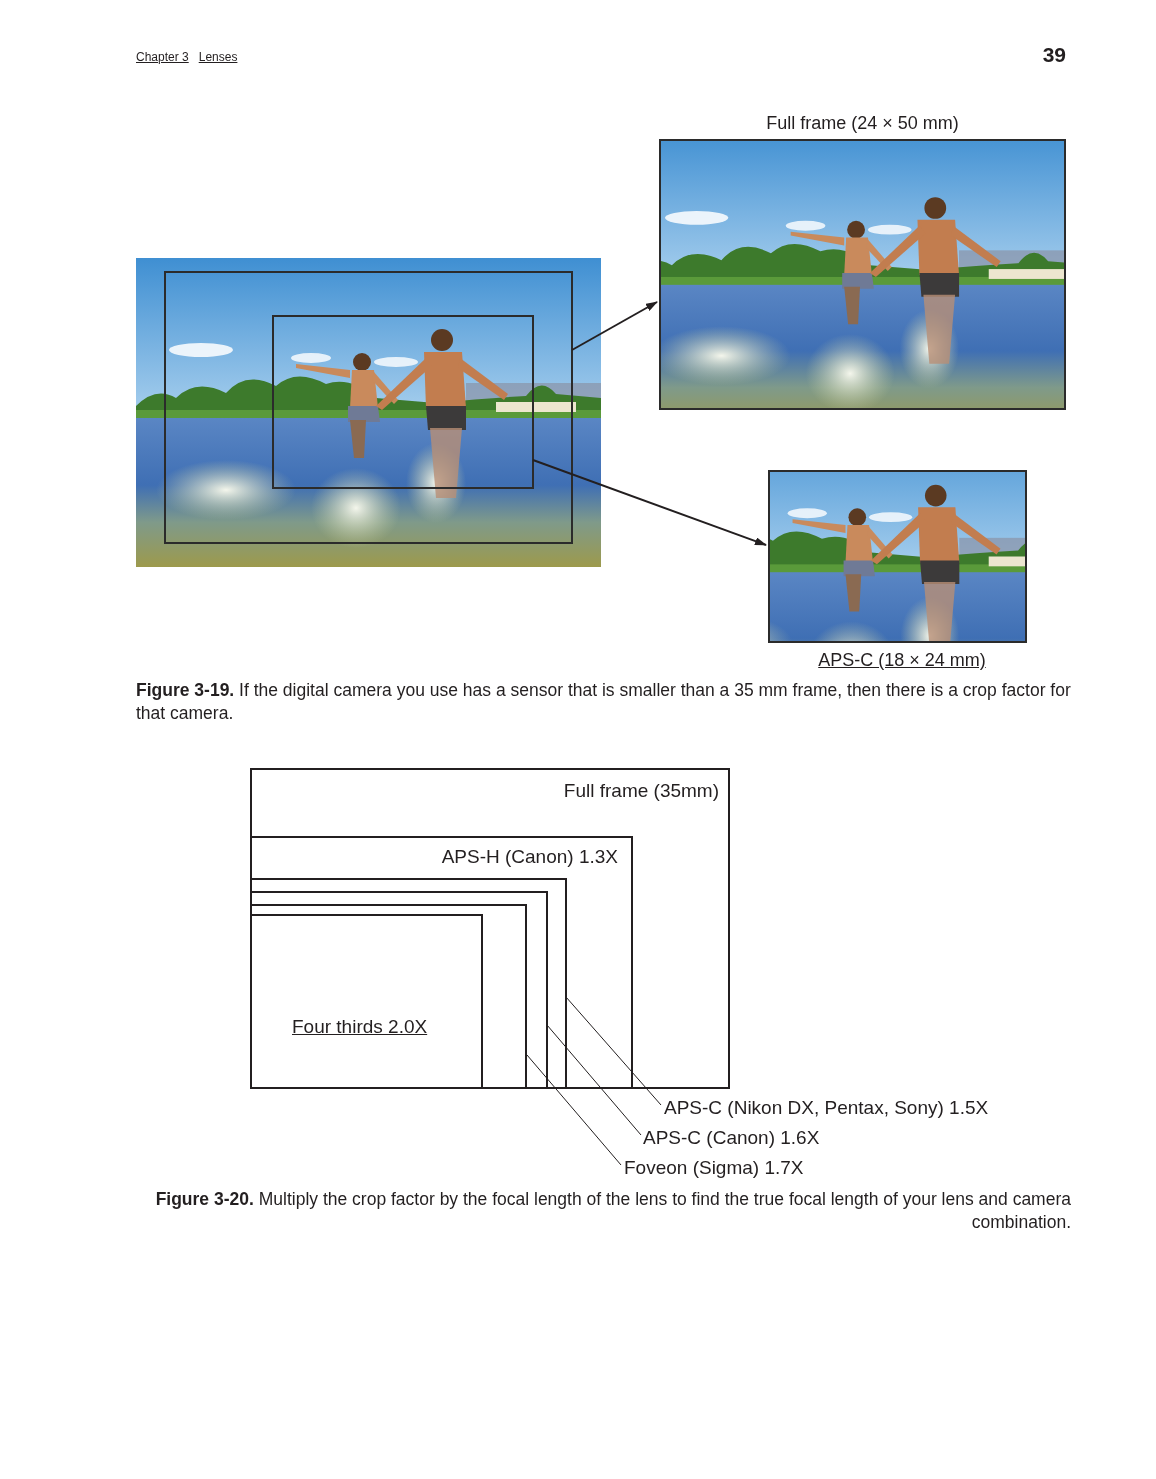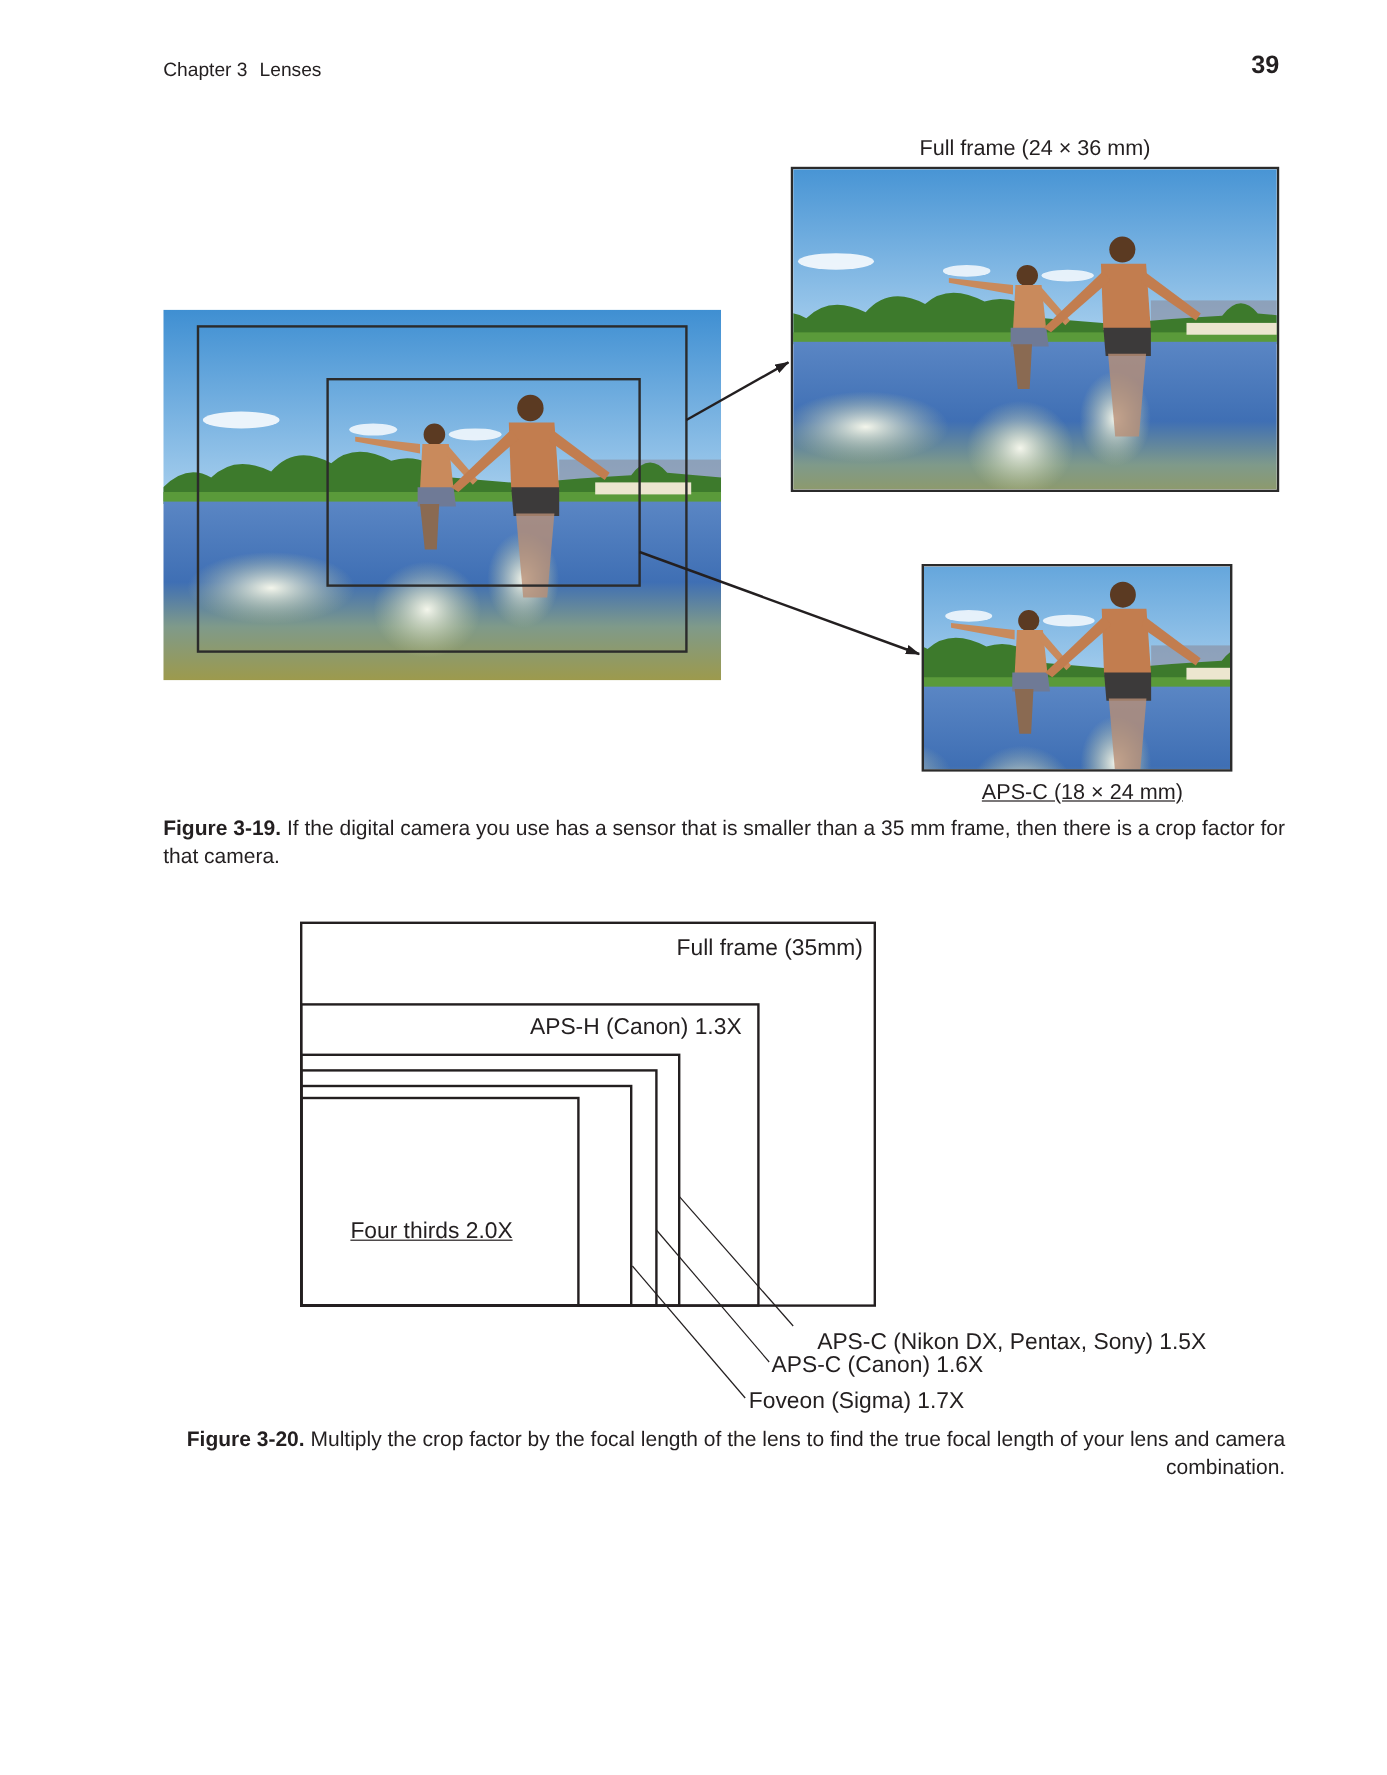--- a/index.html
+++ b/index.html
@@ -1,19 +1,19 @@
 <!DOCTYPE html>
 <html><head>
 <meta charset="utf-8">
 <style>
   html, body { margin:0; padding:0; background:#ffffff; }
   body { width:1156px; height:1479px; position:relative; overflow:hidden;
          font-family:"Liberation Sans", sans-serif; color:#231f20; }
   .abs { position:absolute; }
-  .running-head { left:136px; top:50px; font-size:16px; }
+  .running-head { left:136px; top:50px; font-size:12px;text-decoration:underline; }
   .running-head .sep { display:inline-block; width:10px; }
   .page-num { left:1000px; width:66px; text-align:right; top:43px; font-size:21px; font-weight:bold; }
   .cap-label { font-size:18px; white-space:nowrap; }
   .caption { left:136px; width:935px; font-size:17.5px; line-height:23px; }
   .caption b { font-weight:bold; }
   .photo { overflow:hidden; }
   .photo svg { display:block; }
   .framed { border:2px solid #2b2b2b; box-sizing:border-box; }
   .overlay { position:absolute; left:0; top:0; pointer-events:none; }
   .diag-label { font-size:19px; white-space:nowrap; }
@@ -88,21 +88,21 @@
 <svg class="abs" style="left:0; top:0;" width="1156" height="700">
   <defs>
     <marker id="arrowhead" markerWidth="12" markerHeight="8" refX="11" refY="4" orient="auto" markerUnits="userSpaceOnUse">
       <path d="M0,0 L12,4 L0,8 Z" fill="#231f20"></path>
     </marker>
   </defs>
   <line x1="572" y1="350" x2="657" y2="302" stroke="#231f20" stroke-width="2" marker-end="url(#arrowhead)"></line>
   <line x1="533" y1="460" x2="766" y2="545" stroke="#231f20" stroke-width="2" marker-end="url(#arrowhead)"></line>
 </svg>
 
-<div class="abs cap-label" style="left:659px; width:407px; text-align:center; top:113px;">Full frame (24 × 36 mm)</div>
+<div class="abs cap-label" style="left:659px; width:407px; text-align:center; top:113px;">Full frame (24 × 50 mm)</div>
 <div class="abs photo framed" style="left:659px; top:139px; width:407px; height:271px;">
   <svg width="403" height="267" viewBox="29 14 407 271" preserveAspectRatio="none">
       <use href="#scene" width="465" height="309"></use>
     </svg>
 </div>
 
 <div class="abs photo framed" style="left:768px; top:470px; width:259px; height:173px;">
   <svg width="255" height="169" viewBox="137 58 260 172" preserveAspectRatio="none">
       <use href="#scene" width="465" height="309"></use>
     </svg>
@@ -125,19 +125,19 @@
   <g stroke="#231f20" stroke-width="1">
     <line x1="566" y1="257" x2="661" y2="365"></line>
     <line x1="547" y1="285" x2="641" y2="395"></line>
     <line x1="527" y1="315" x2="621" y2="425"></line>
   </g>
 </svg>
 
 <div class="abs diag-label" style="left:470px; width:249px; text-align:right; top:780px;">Full frame (35mm)</div>
 <div class="abs diag-label" style="left:380px; width:238px; text-align:right; top:846px;">APS-H (Canon) 1.3X</div>
 <div class="abs diag-label" style="left:292px; top:1016px;text-decoration:underline;">Four thirds 2.0X</div>
-<div class="abs diag-label" style="left:681px; top:1097px;margin-top:11px;">APS-C (Nikon DX, Pentax, Sony) 1.5X</div>
+<div class="abs diag-label" style="left:664px; top:1097px;">APS-C (Nikon DX, Pentax, Sony) 1.5X</div>
 <div class="abs diag-label" style="left:643px; top:1127px;">APS-C (Canon) 1.6X</div>
 <div class="abs diag-label" style="left:624px; top:1157px;">Foveon (Sigma) 1.7X</div>
 
 <div class="abs caption" style="top:1188px;text-align:right;">
   <b>Figure 3-20.</b><span> Multiply the crop factor by the focal length of the lens to find the true focal length of your lens and camera combination.</span>
 </div>
 
 </body></html>

